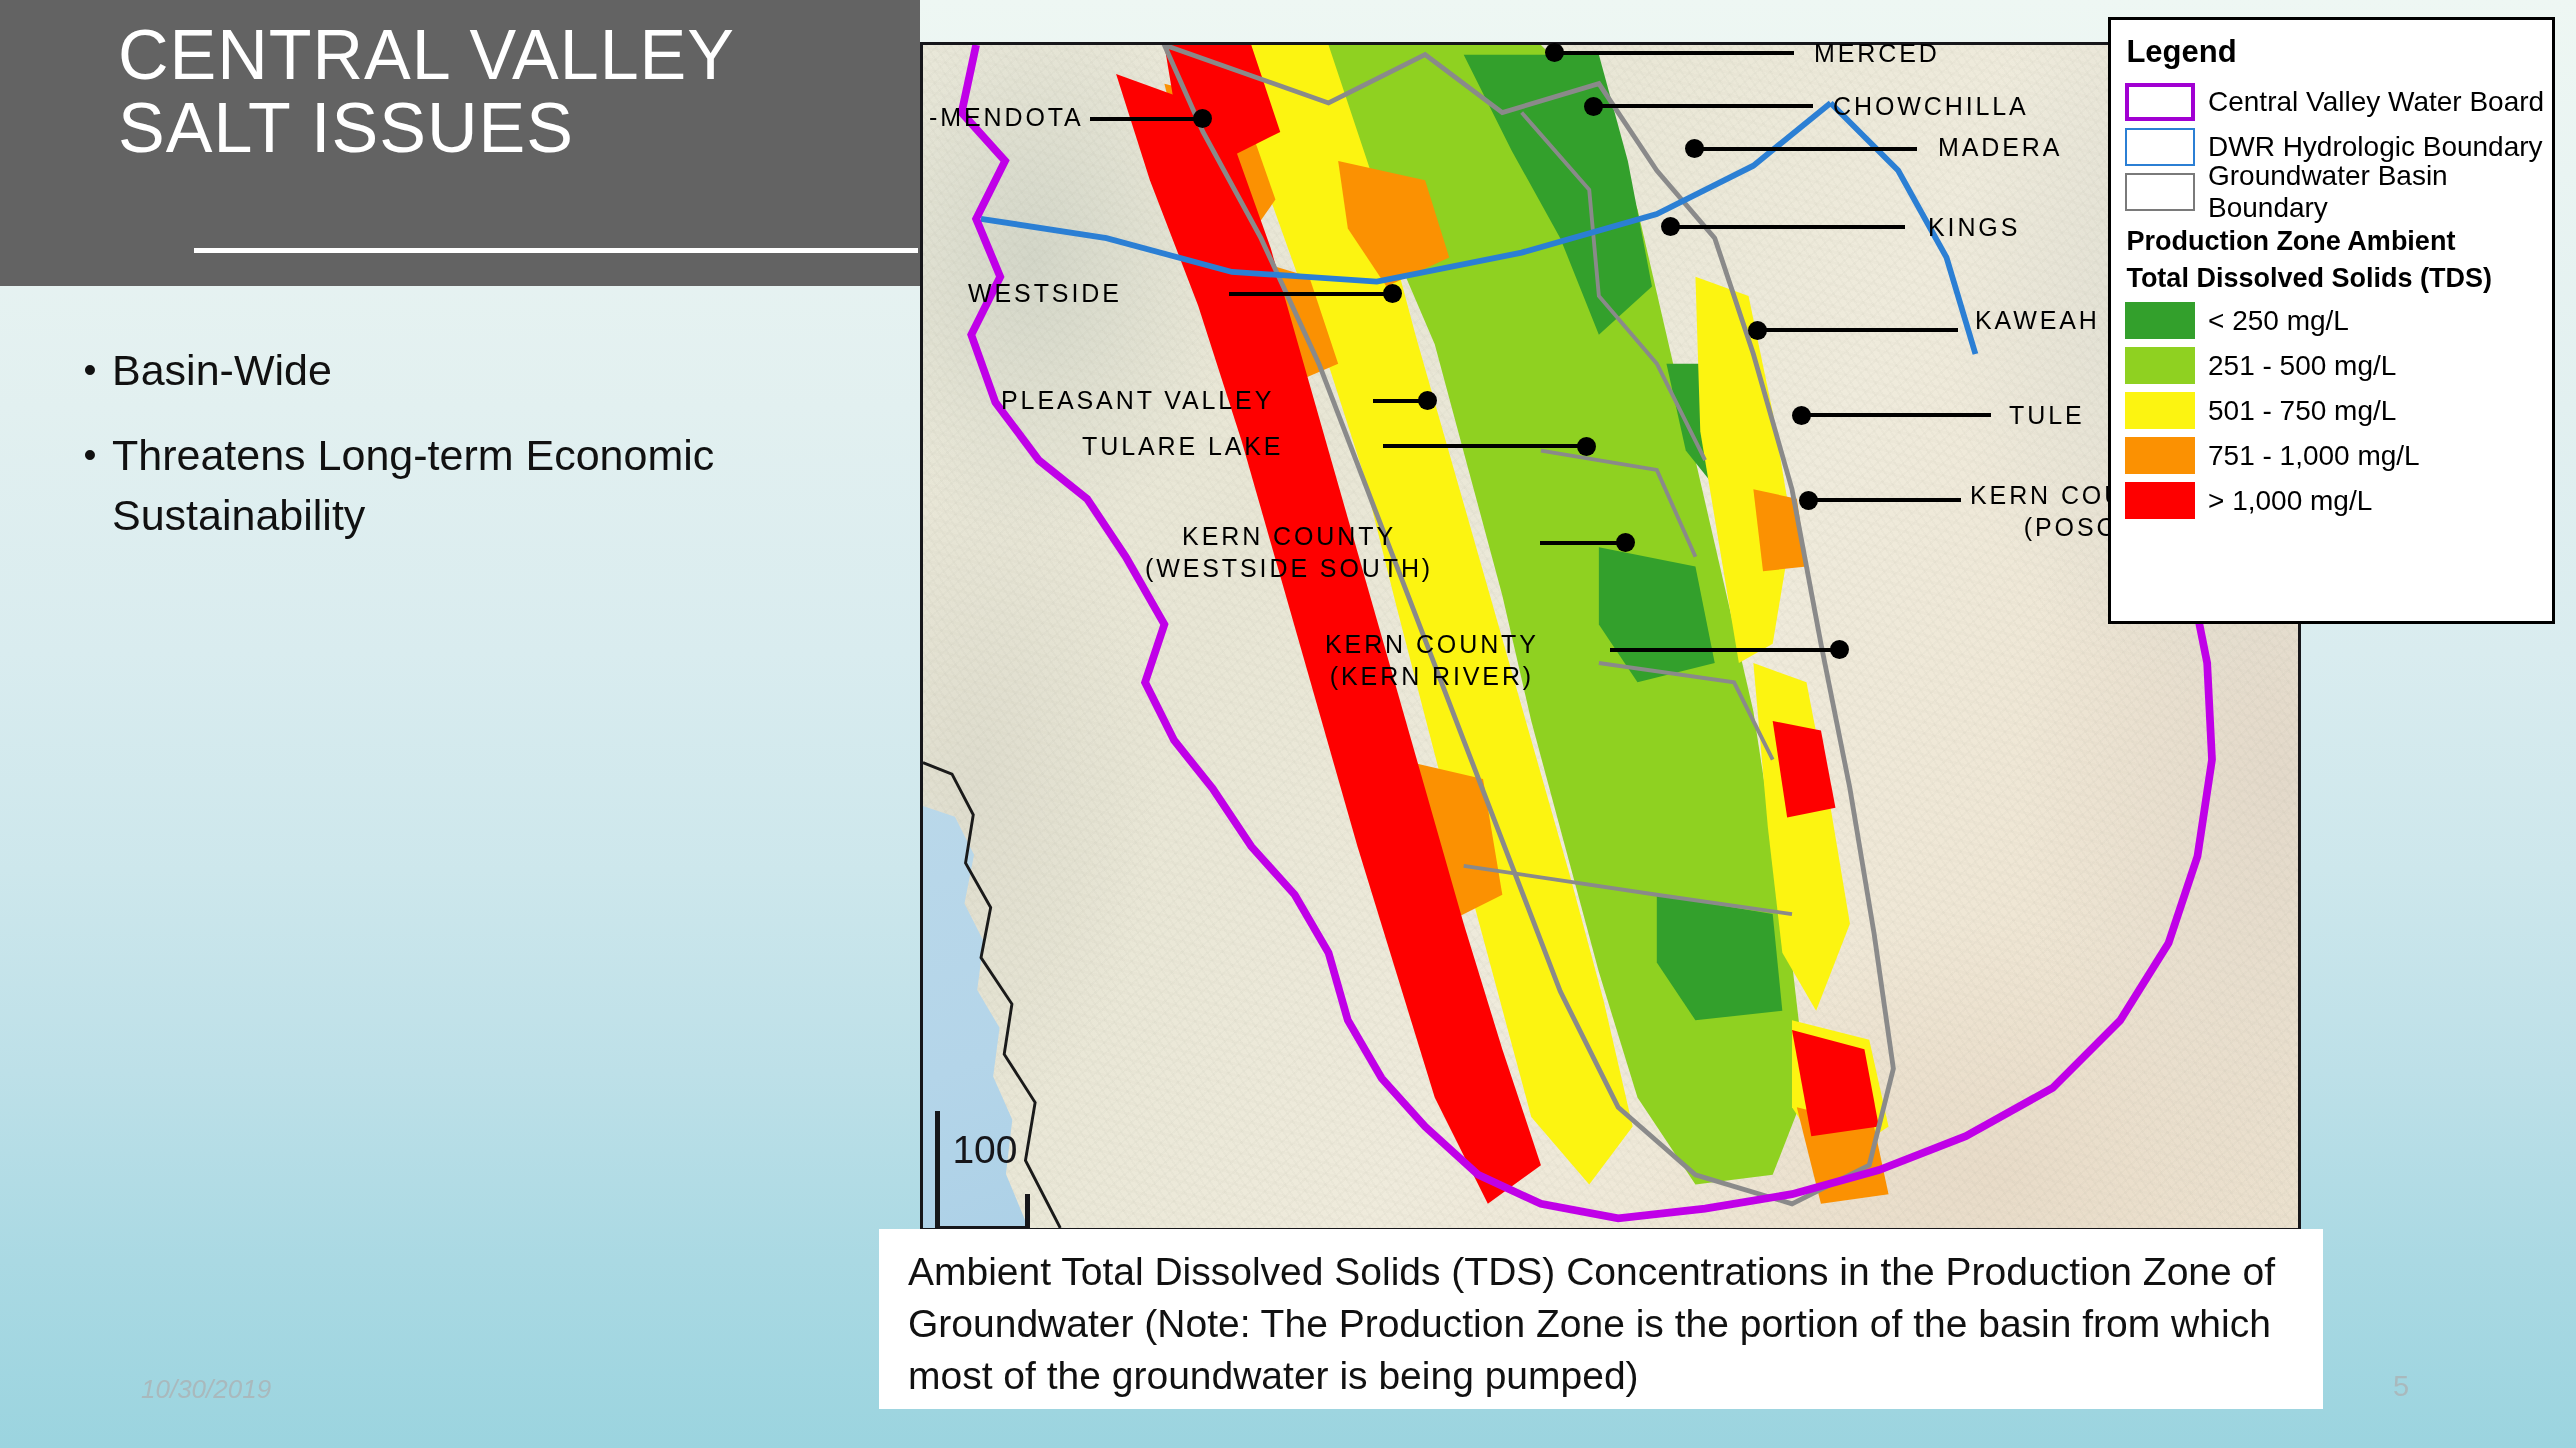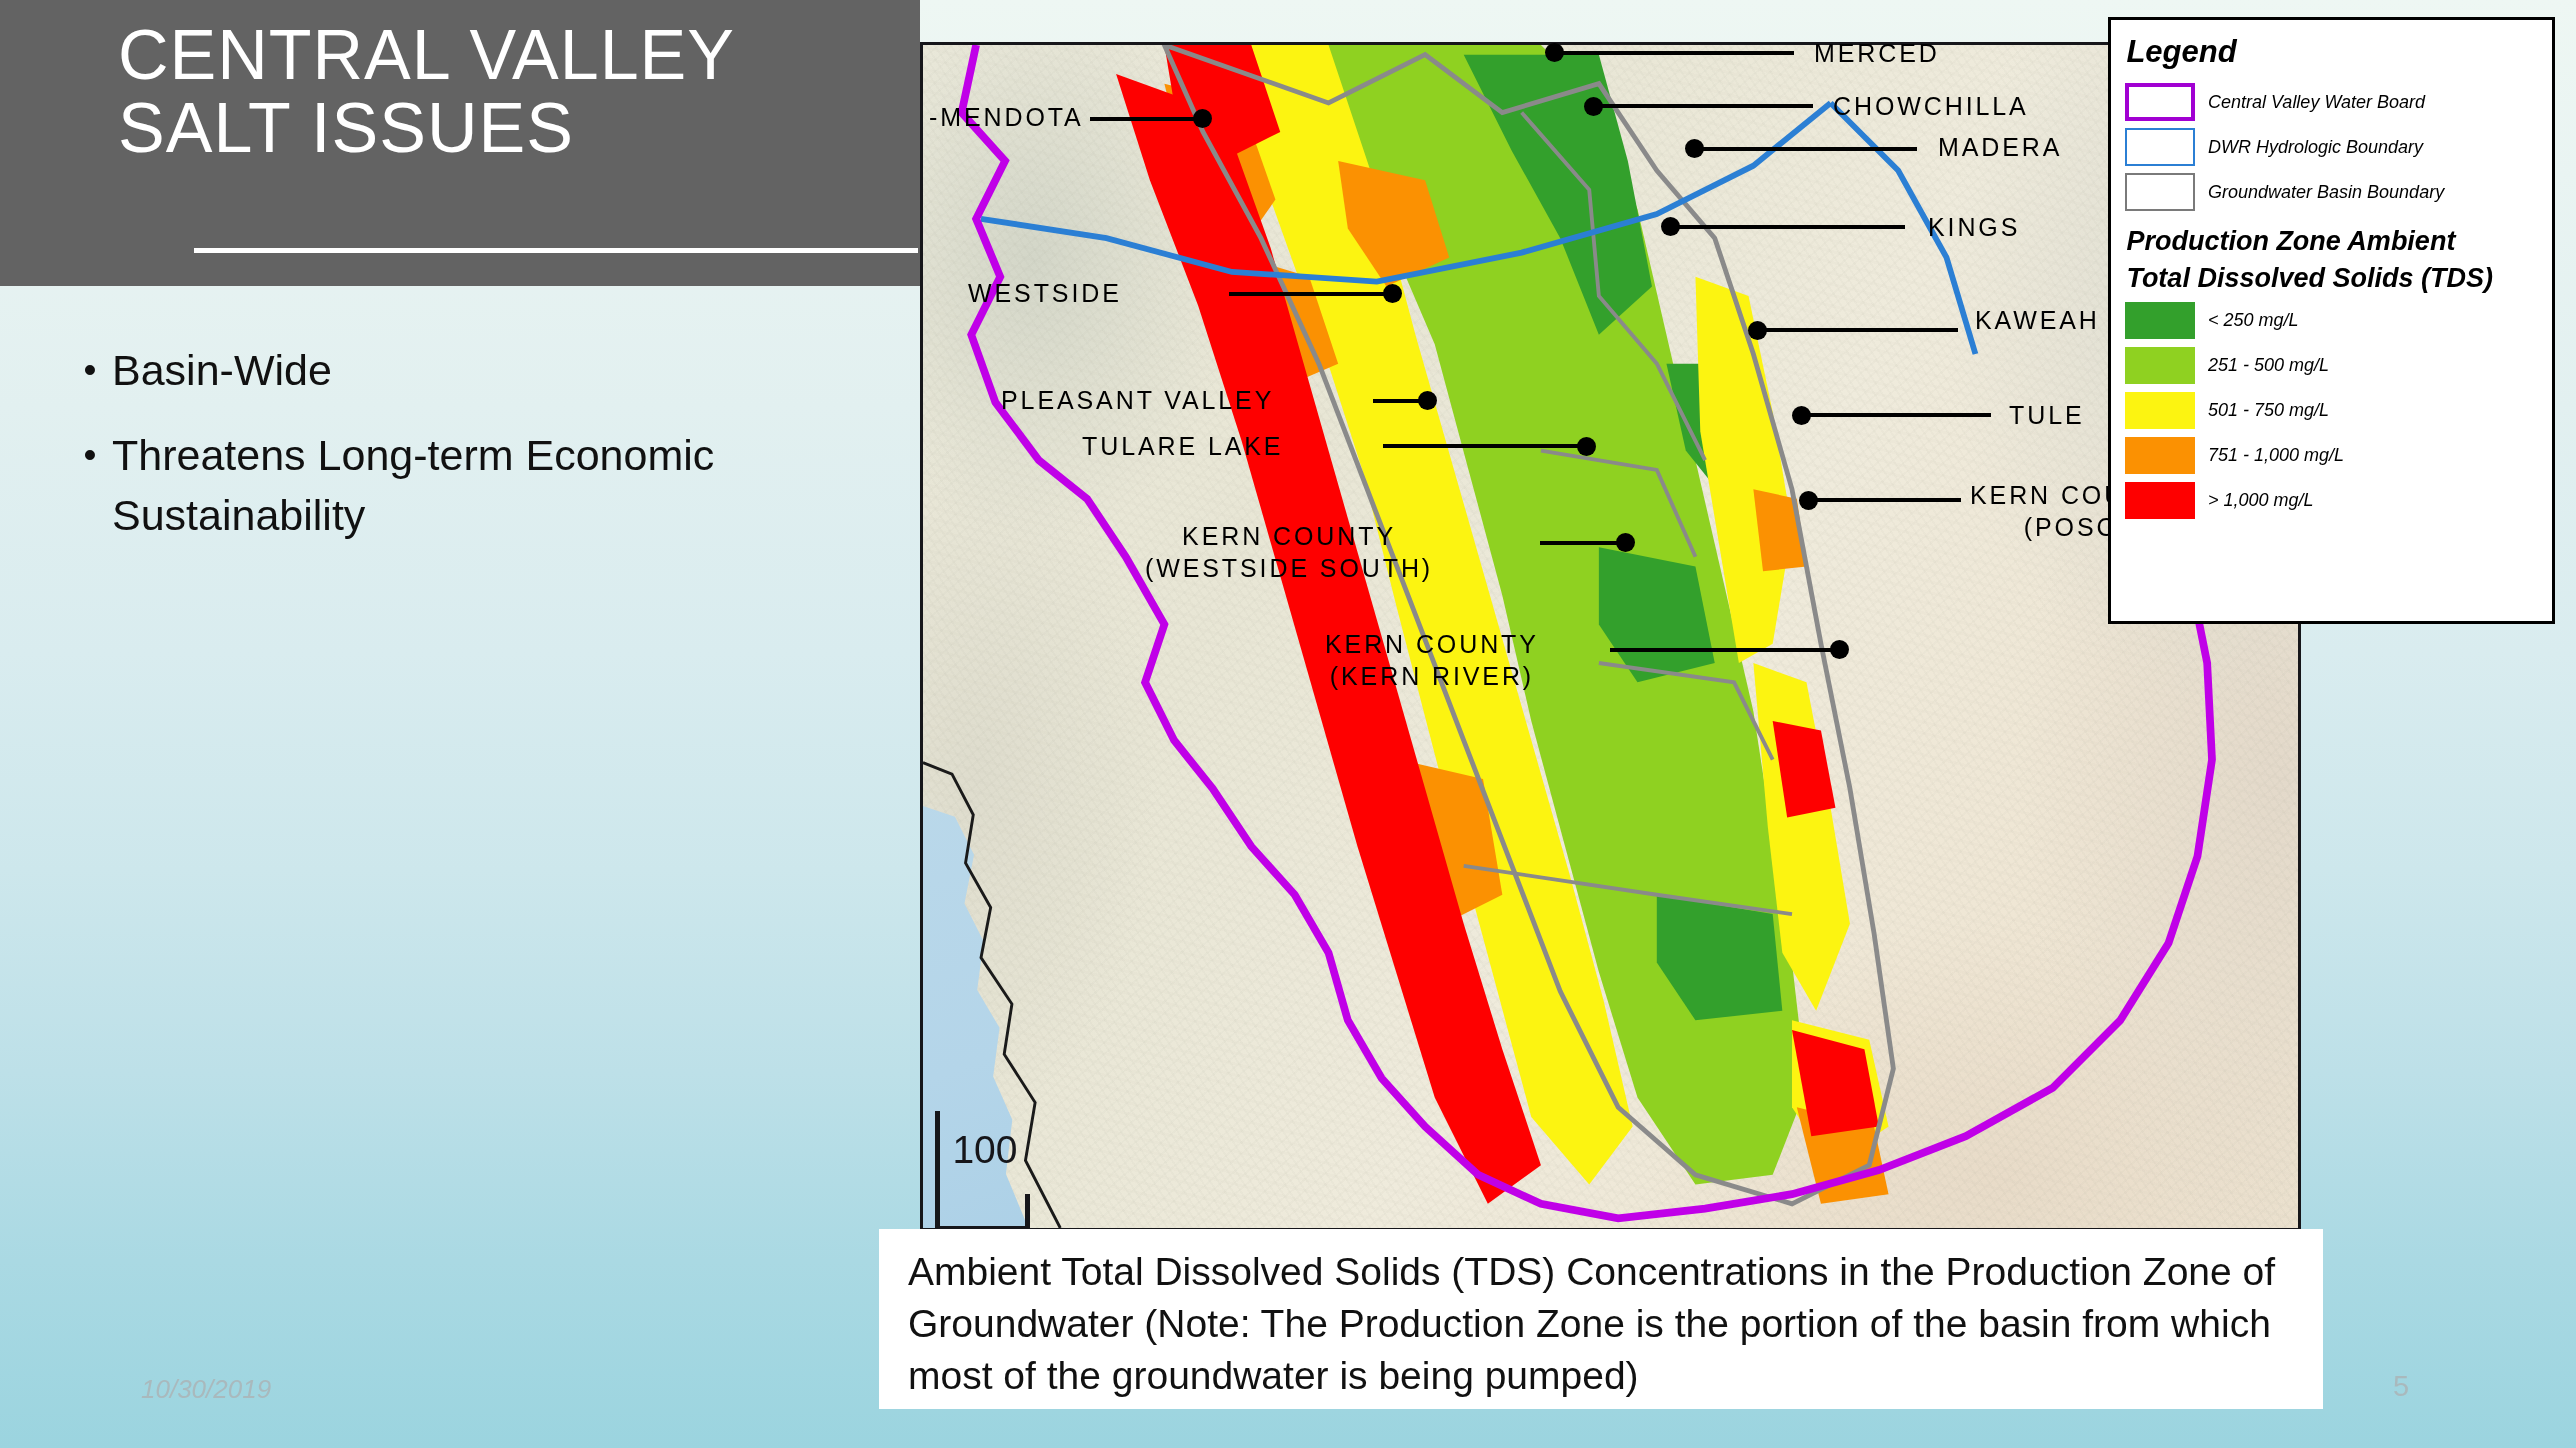--- a/index.html
+++ b/index.html
@@ -87,31 +87,30 @@
   #scale-vline{position:absolute;left:0;top:0;width:4.8px;height:120px;background:#16161a;}
   #scale-hline{position:absolute;left:0;bottom:0;width:95px;height:4.8px;background:#16161a;}
   #scale-tick{position:absolute;left:90px;bottom:0;width:4.8px;height:37px;background:#16161a;}
   #scale-value{position:absolute;left:17.4px;top:17.4px;font-size:39px;color:#16161a;}
 
   
   #legend{
     position:absolute;left:2108px;top:17.4px;width:447px;height:607px;
     background:#ffffff;border:3.9px solid #000;box-sizing:border-box;
     padding:11.6px 0 0 13.5px;
-    font-style:italic;
   }
   #legend-title{font-size:31px;font-weight:700;color:#000;margin:1.9px 0 9.7px 1.9px;}
   .legend-row{display:flex;align-items:center;height:45px;}
   .legend-swatch-outline{
     width:70px;height:38px;box-sizing:border-box;background:#fff;flex:0 0 70px;margin-right:13.5px;
   }
   .legend-swatch-fill{
     width:70px;height:37px;box-sizing:border-box;flex:0 0 70px;margin-right:13.5px;
   }
-  .legend-row-text{font-size:18px;color:#000;}
+  .legend-row-text{font-size:28px;color:#000;}
   .legend-heading{font-size:27px;font-weight:700;color:#000;line-height:35px;margin:9.7px 0 1.9px 1.9px;}
 
   
   #caption{
     position:absolute;left:879px;top:1229px;width:1444px;height:180px;
     background:#ffffff;
     padding:17.4px 27px 0 29px;box-sizing:border-box;
     font-size:39px;line-height:52px;color:#111;
   }
 

